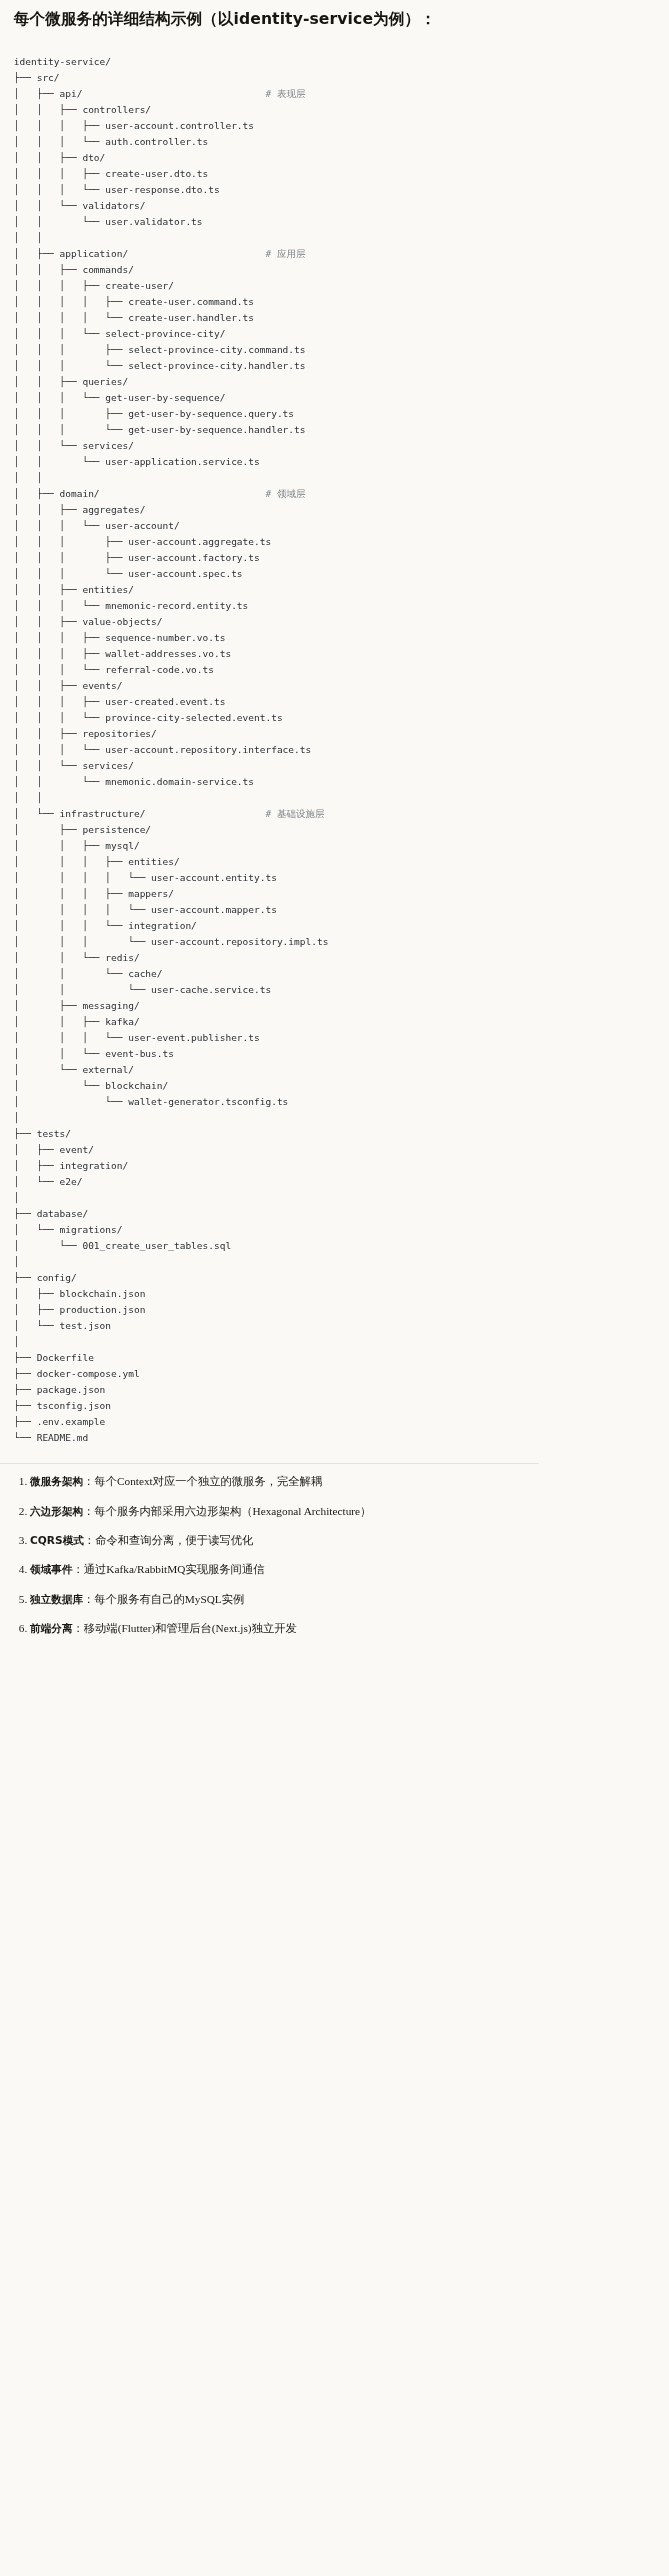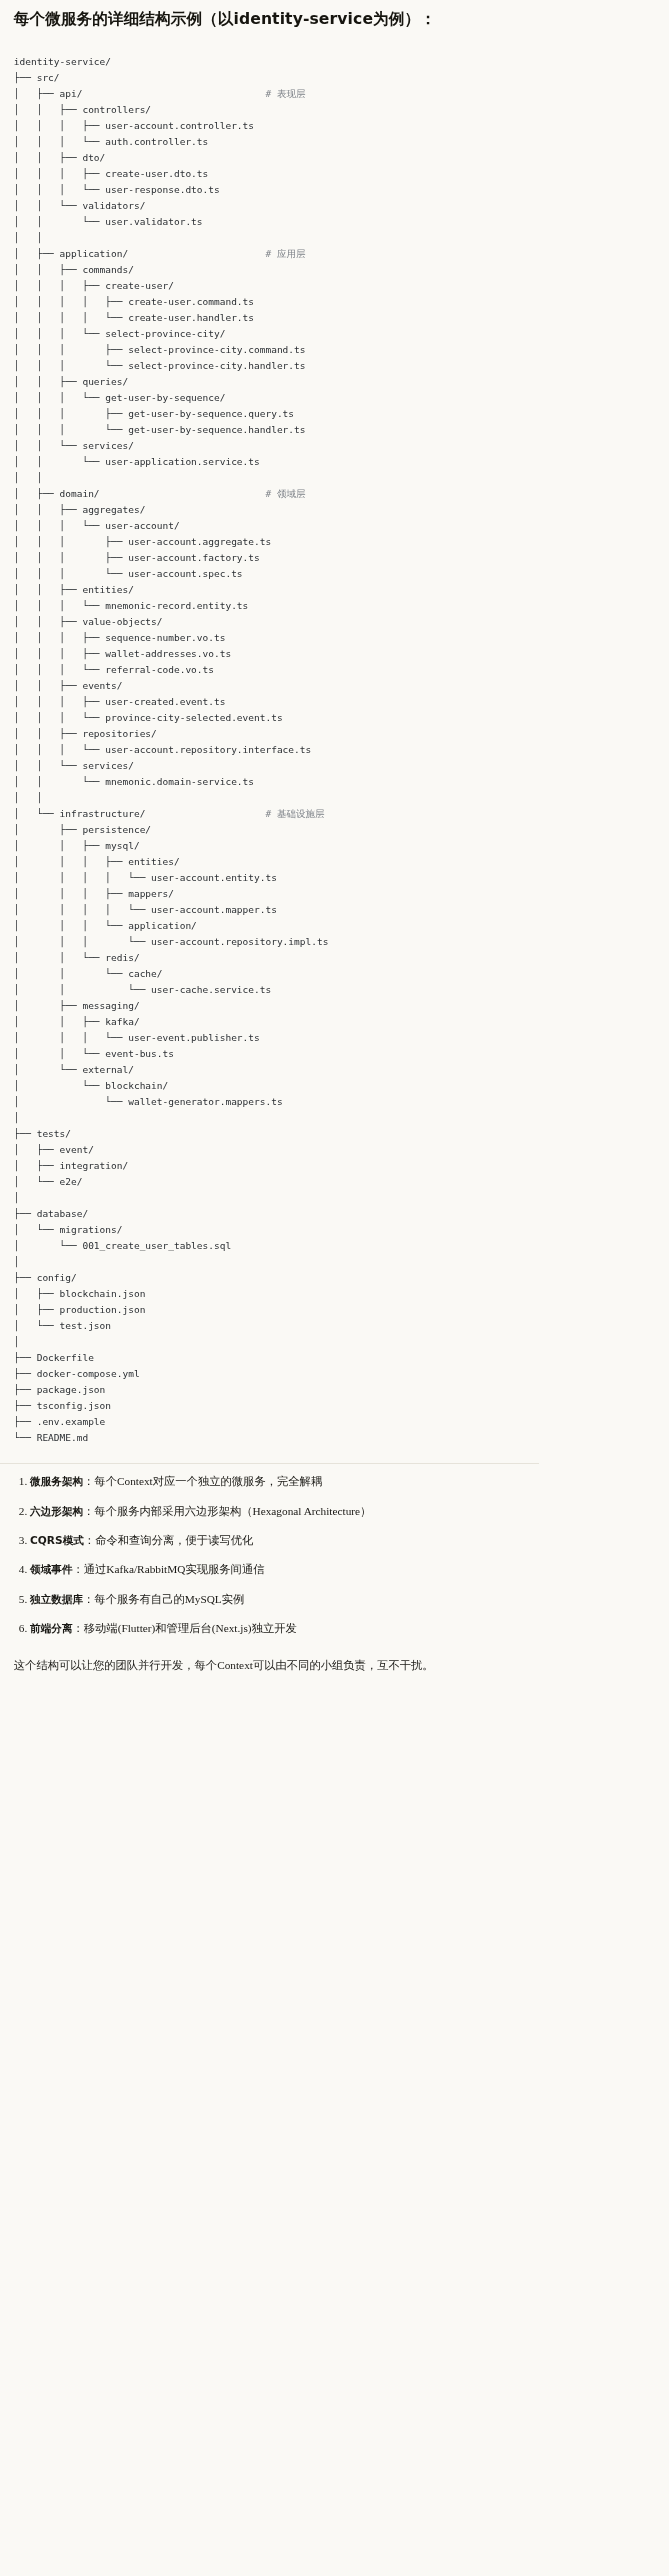--- a/index.html
+++ b/index.html
@@ -157,32 +157,32 @@
 <span>│   │   └── services/</span>
 <span>│   │       └── mnemonic.domain-service.ts</span>
 <span>│   │</span>
 <span>│   └── infrastructure/</span><span>                     </span><span class="cmt"># 基础设施层</span>
 <span>│       ├── persistence/</span>
 <span>│       │   ├── mysql/</span>
 <span>│       │   │   ├── entities/</span>
 <span>│       │   │   │   └── user-account.entity.ts</span>
 <span>│       │   │   ├── mappers/</span>
 <span>│       │   │   │   └── user-account.mapper.ts</span>
-<span>│       │   │   └── application/</span>
+<span>│       │   │   └── integration/</span>
 <span>│       │   │       └── user-account.repository.impl.ts</span>
 <span>│       │   └── redis/</span>
 <span>│       │       └── cache/</span>
 <span>│       │           └── user-cache.service.ts</span>
 <span>│       ├── messaging/</span>
 <span>│       │   ├── kafka/</span>
 <span>│       │   │   └── user-event.publisher.ts</span>
 <span>│       │   └── event-bus.ts</span>
 <span>│       └── external/</span>
 <span>│           └── blockchain/</span>
-<span>│               └── wallet-generator.mappers.ts</span>
+<span>│               └── wallet-generator.tsconfig.ts</span>
 <span>│</span>
 <span>├── tests/</span>
 <span>│   ├── event/</span>
 <span>│   ├── integration/</span>
 <span>│   └── e2e/</span>
 <span>│</span>
 <span>├── database/</span>
 <span>│   └── migrations/</span>
 <span>│       └── 001_create_user_tables.sql</span>
 <span>│</span>
@@ -205,16 +205,15 @@
     <ol class="notes-list" id="notes-list">
         <li><span class="note-term">微服务架构</span><span class="note-body">：每个Context对应一个独立的微服务，完全解耦</span></li>
         <li><span class="note-term">六边形架构</span><span class="note-body">：每个服务内部采用六边形架构（Hexagonal Architecture）</span></li>
         <li><span class="note-term">CQRS模式</span><span class="note-body">：命令和查询分离，便于读写优化</span></li>
         <li><span class="note-term">领域事件</span><span class="note-body">：通过Kafka/RabbitMQ实现服务间通信</span></li>
         <li><span class="note-term">独立数据库</span><span class="note-body">：每个服务有自己的MySQL实例</span></li>
         <li><span class="note-term">前端分离</span><span class="note-body">：移动端(Flutter)和管理后台(Next.js)独立开发</span></li>
       </ol>
   </div>
 
-  <p class="closing">这个结构可以让您的团队并行开发，每个Context可以由不同的小组负责，互不干扰。</p>
 
 </div>
 
 
 </body></html>

